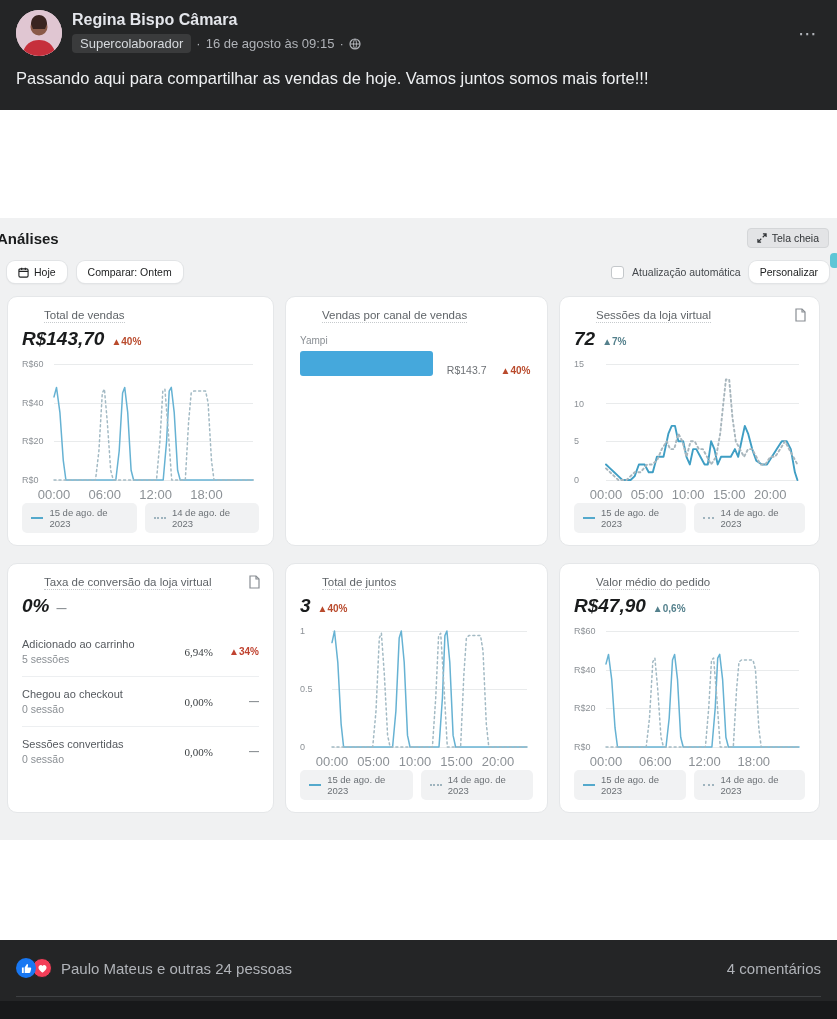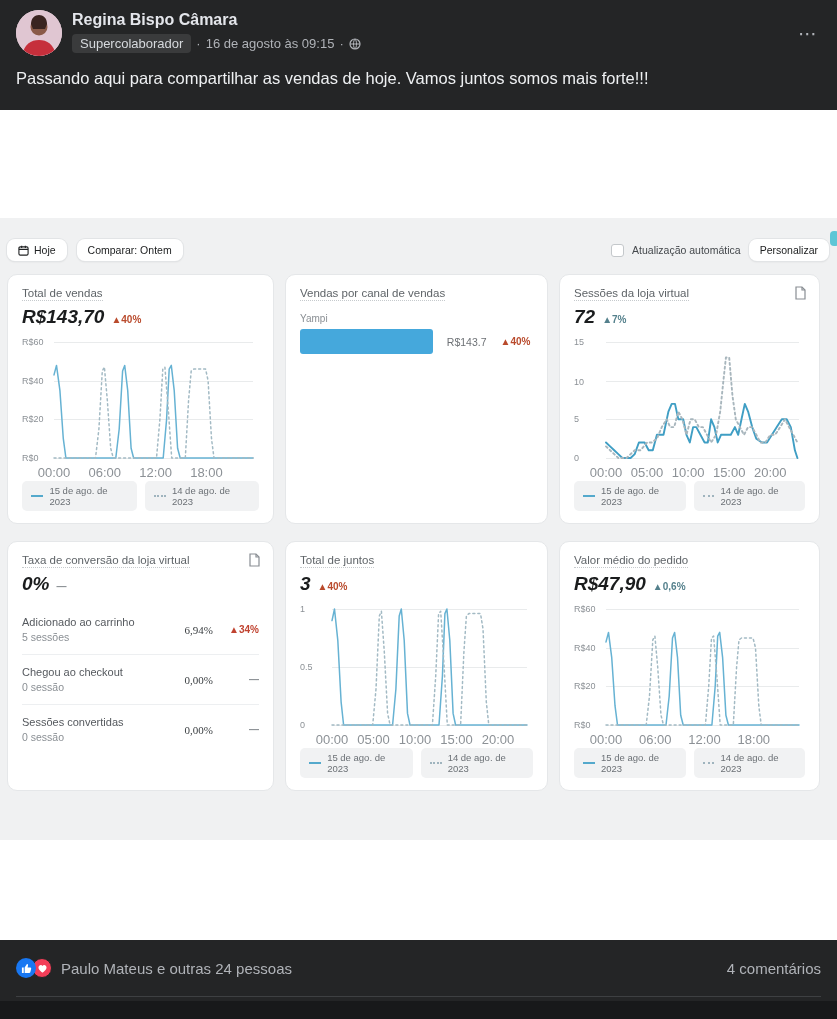--- a/index.html
+++ b/index.html
@@ -30,42 +30,42 @@
               font-size:10.5px; color:#202223; cursor:pointer; margin-right:10px; }
   .toolbar-right { margin-left:auto; display:flex; align-items:center; gap:8px; }
   .checkbox { width:13px; height:13px; background:#fff; border:1px solid #c4c8cb; border-radius:3px; cursor:pointer; }
   .auto-label { font-size:10.5px; color:#44484c; }
   .teal-sliver { position:absolute; right:-2px; top:-8px; width:9px; height:15px; background:#5fc6d6; border-radius:4px; }
 
   .cards-grid { display:grid; grid-template-columns:267px 263px 261px; gap:17px 11px; padding:13px 7px 0; }
   .card { background:#fff; border:1px solid #e5e7e9; border-radius:10px; padding:12px 14px; height:250px;
           position:relative; display:flex; flex-direction:column; }
   .card-title { font-size:11.5px; color:#5f6468; align-self:flex-start;
-                border-bottom:1px dotted #c6cacd; padding-bottom:1px; }
+                border-bottom:1px dotted #c6cacd; padding-bottom:1px;margin-left:22px; }
   .doc-icon { position:absolute; right:12px; top:11px; color:#898e93; }
   .value-row { display:flex; align-items:baseline; gap:7px; margin-top:5px; }
   .card-value { font-size:19px; font-weight:700; color:#1a1c1d;font-style:italic; }
   .card-delta { font-size:10px; font-weight:700; }
 
   .chart-area { position:relative; height:142px; margin-top:8px; }
   .ytick { position:absolute; left:0; font-size:9px; color:#8c9196; }
   .grid-line { position:absolute; height:1px; background:#e9ebec; }
   .xtick { position:absolute; font-size:13px; color:#8c9196; transform:translateX(-50%); }
   .chart-svg { position:absolute; top:0; }
 
   .legend-row { display:flex; gap:8px; margin-top:auto; }
   .legend-pill { display:inline-flex; align-items:center; gap:6px; background:#f1f2f3; border-radius:5px;
                  padding:4px 9px; font-size:9.5px; color:#6b7075; cursor:pointer; }
   .line-sample { display:inline-block; width:13px; height:0; }
   .line-sample.solid  { border-top:2px solid #54a9cc; }
   .line-sample.dotted { border-top:2px dotted #9fb4be; }
 
   
   .bar-label { font-size:10px; color:#8a8f94; margin-top:12px; }
-  .bar-row { display:flex; align-items:center; gap:14px; margin-top:5px; }
+  .bar-row { display:flex; align-items:flex-end; gap:14px; margin-top:5px; }
   .hbar { height:25px; border-radius:3px; }
   .bar-value { font-size:10.5px; color:#6d7175; }
   .bar-delta { font-size:10px; font-weight:700; }
 
   
   .funnel-rows { margin-top:10px; }
   .funnel-row { display:grid; grid-template-columns:1fr 58px 46px; align-items:center;
                 padding:11px 0; border-top:1px solid #edeff1; }
   .funnel-row:first-child { border-top:none; }
   .f-label { font-size:11px; color:#55595e; }
@@ -115,20 +115,29 @@
     </div>
   </div>
   <div class="menu-dots">⋯</div>
   <div class="post-message">Passando aqui para compartilhar as vendas de hoje. Vamos juntos somos mais forte!!!</div>
 </div>
 
 <div class="screenshot">
   <div class="ss-white-top"></div>
 
   <div class="dashboard">
+    <div class="dash-header">
+      <div class="dash-title">Análises</div>
+      <div class="btn-fullscreen">
+        <svg width="10" height="10" viewBox="0 0 11 11">
+          <path d="M6.5 1h3.5v3.5M4.5 10H1V6.5M10 1L6.3 4.7M1 10l3.7-3.7" fill="none" stroke="#303336" stroke-width="1.3"></path>
+        </svg>
+        <span>Tela cheia</span>
+      </div>
+    </div>
 
     <div class="dash-toolbar">
       <div class="pill-btn">
         <svg width="11" height="11" viewBox="0 0 12 12">
           <rect x="1" y="2" width="10" height="9" rx="1.5" fill="none" stroke="#202223" stroke-width="1.2"></rect>
           <path d="M1 4.8h10M4 .8v2.4M8 .8v2.4" stroke="#202223" stroke-width="1.2"></path>
         </svg>
         <span>Hoje</span>
       </div>
       <div class="pill-btn">

